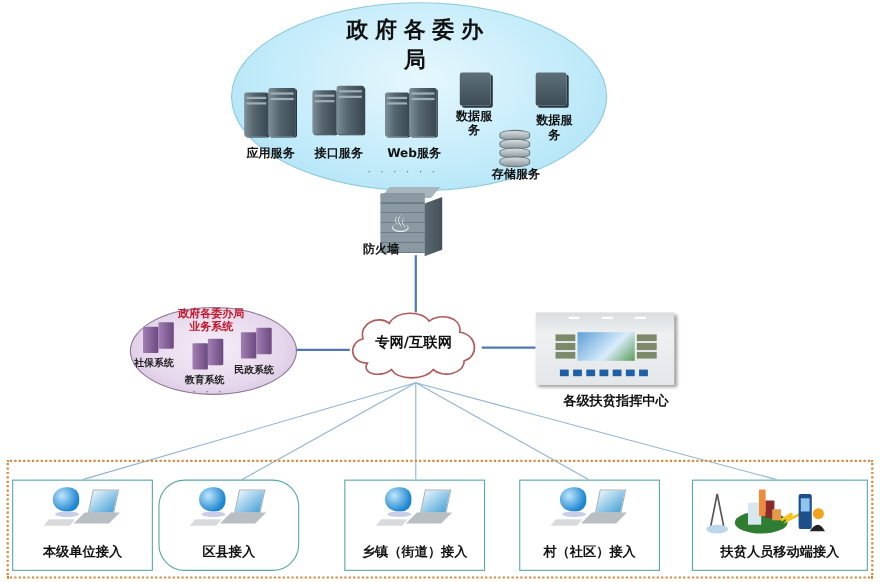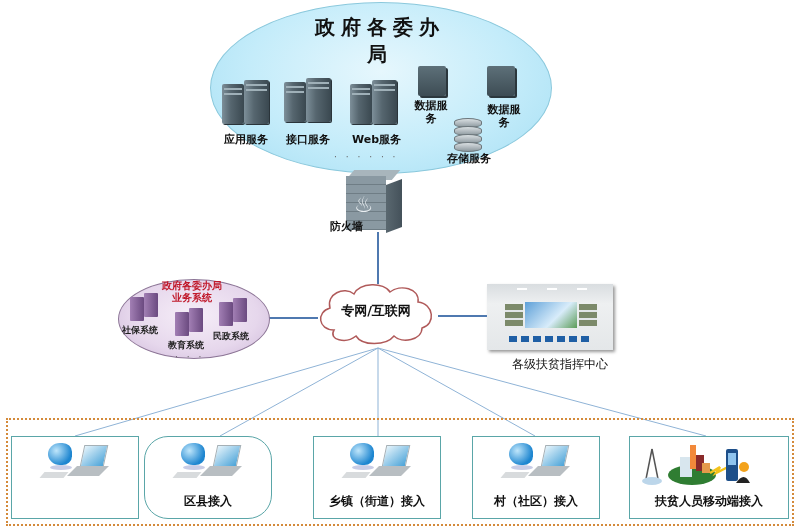--- a/index.html
+++ b/index.html
@@ -59,21 +59,21 @@
   .command { left:487px; top:284px; width:126px; height:66px;
     background:linear-gradient(180deg,#d9dde0 0%,#eef0f1 30%,#e4e7e9 100%);
     box-shadow:2px 2px 3px #999; }
   .cmd-wall { position:absolute; left:38px; top:18px; width:52px; height:26px;
     background:linear-gradient(135deg,#5ea0d8,#d8ecfa 60%,#5c9c58); }
   .cmd-side { position:absolute; top:20px; width:18px; height:22px;
     background:repeating-linear-gradient(180deg,#7c8a6a 0 6px,#e3e6e8 6px 8px); }
   .cmd-desk { position:absolute; bottom:8px; width:8px; height:6px; background:#1f5fa5; }
   .cmd-light { position:absolute; top:4px; width:10px; height:2px; background:#fff; }
   .cmd-label { left:495px; top:356px; width:130px; text-align:center;
-    font-size:12px; font-weight:normal; color:#111; }
+    font-size:12px; font-weight:bold; color:#111; }
 
   .access-zone { left:6px; top:418px; width:788px; height:108px;
     border:2px dotted #d48a3a; box-sizing:border-box; }
   .box { position:absolute; top:436px; width:128px; height:83px;
     border:1px solid #5aa6a8; background:#fff; box-sizing:border-box; }
   .box-label { position:absolute; left:0; right:0; bottom:8px; text-align:center;
     font-size:12px; font-weight:bold; color:#111; }
   .pc { position:absolute; left:30px; top:6px; width:70px; height:40px; }
   .monitor { position:absolute; left:6px; top:0; width:24px; height:22px; border-radius:50% 40% 40% 50%;
     background:radial-gradient(circle at 35% 35%,#bfe6fb,#1e86d0 70%); }
@@ -191,20 +191,21 @@
 <div class="abs access-zone"></div>
 
 <div class="box" style="left:11px;">
   <div class="pc">
       <div class="monitor"></div>
       <div class="mstand"></div>
       <div class="keyboard"></div>
       <div class="laptop-screen"></div>
       <div class="laptop-base"></div>
     </div>
+  <div class="box-label">本级单位接入</div>
 </div>
 <div class="box" style="left:144px;border-radius:24px;">
   <div class="pc">
       <div class="monitor"></div>
       <div class="mstand"></div>
       <div class="keyboard"></div>
       <div class="laptop-screen"></div>
       <div class="laptop-base"></div>
     </div>
   <div class="box-label">区县接入</div>

